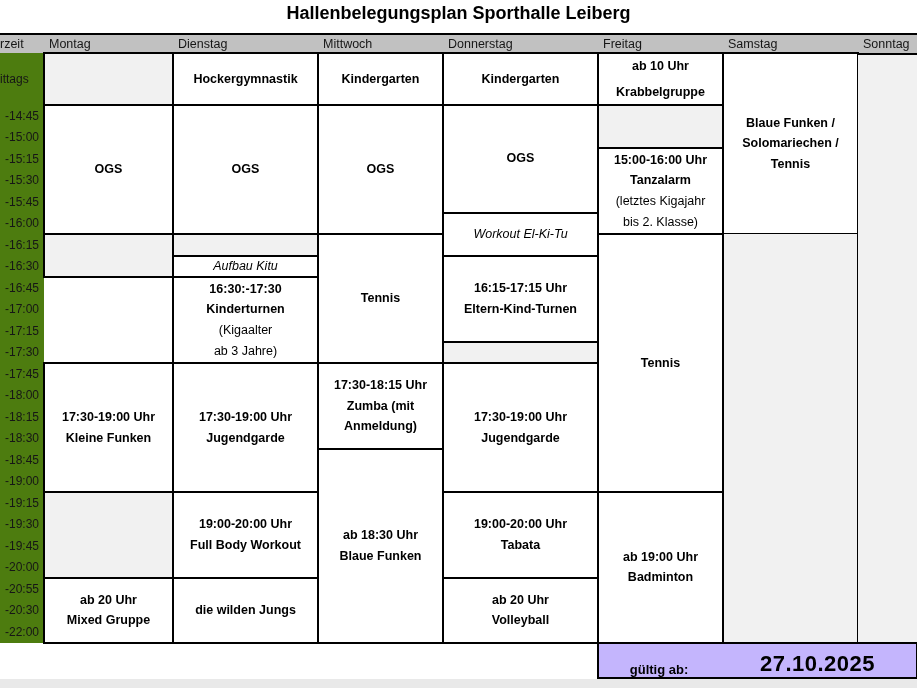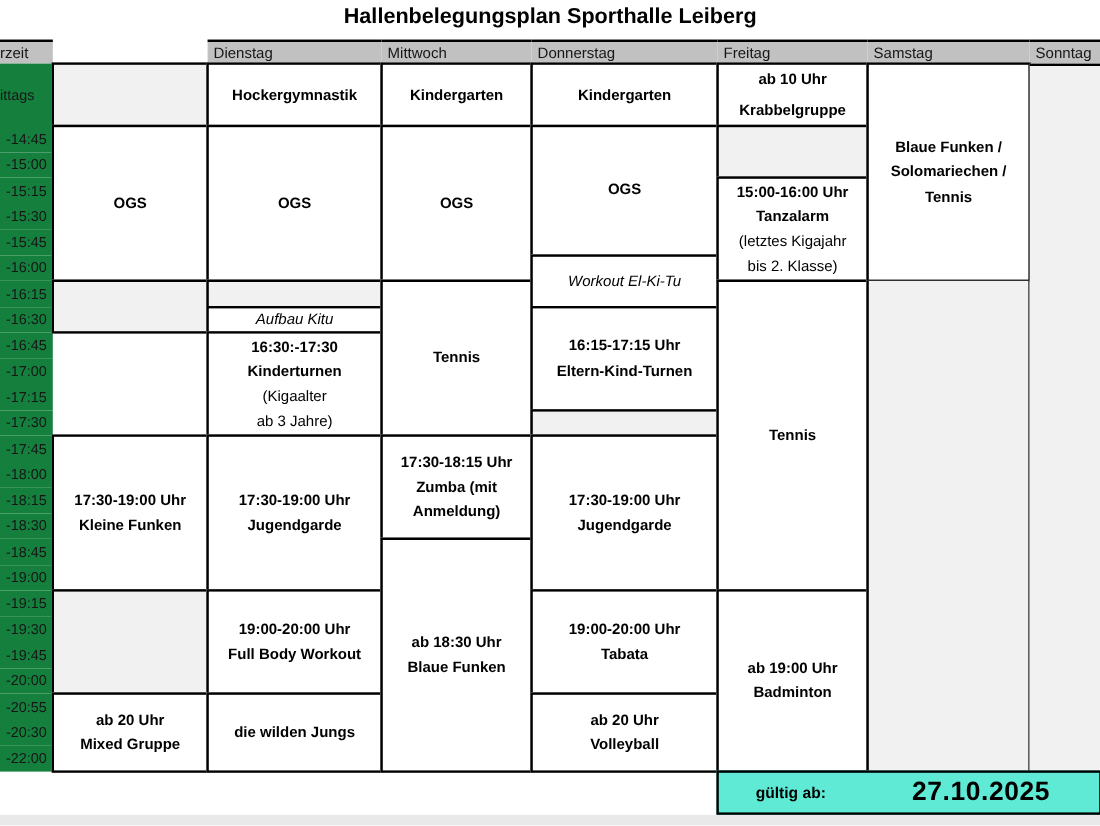--- a/index.html
+++ b/index.html
@@ -17,56 +17,57 @@
     grid-template-columns:44px 129px 145px 125px 155px 125px 135px 59px;
     grid-template-rows:20px 52px repeat(25,21.5px) 35px;
   }
   .hcell{
     background:#c1c1c1;border-top:2px solid #000;
     font-size:12.5px;color:#161616;display:flex;align-items:center;padding-left:5px;
     white-space:nowrap;overflow:hidden;
   }
   .hcell.first{padding-left:0}
   .tcell{
-    background:#15803d;grid-column:1;font-size:12px;color:#161616;
+    background:#4d7c0f;grid-column:1;font-size:12px;color:#161616;
     display:flex;align-items:center;justify-content:flex-end;padding-right:5px;
     white-space:nowrap;overflow:hidden;
   }
   .tcell.leftcut{justify-content:flex-start;padding-right:0}
   .cell{
     background:#fff;border:2px solid #000;margin:-1px;
     display:flex;flex-direction:column;align-items:center;justify-content:center;
     text-align:center;font-size:12.5px;line-height:1.65;color:#000;overflow:hidden;
   }
   .cell.gray{background:#f1f1f1}
   .cell.lh-wide{line-height:2.1}
   .b{font-weight:700}
   .i{font-style:italic}
   .bi{font-weight:700;font-style:italic}
   .sa-fill{
     grid-area:9/7/28/8;background:#f1f1f1;
     border-left:2px solid #000;border-right:1px solid #000;margin-left:-1px;
   }
   .so-fill{grid-area:2/8/28/9;background:#f1f1f1;border-top:2px solid #000}
   .valid{
-    grid-area:28/6/29/9;background:#5eead4;border:2px solid #000;margin:-1px;
-    display:flex;align-items:center;z-index:2;
+    grid-area:28/6/29/9;background:#c4b5fd;border:2px solid #000;margin:-1px;
+    display:flex;align-items:flex-end;z-index:2;
   }
   .valid-label{width:120px;text-align:center;font-weight:700;font-size:13px}
   .valid-date{flex:1;text-align:center;font-weight:700;font-size:22px;letter-spacing:.5px}
   .strip{position:absolute;left:0;top:679px;width:917px;height:9px;background:#e9e9e9}
 </style>
 </head>
 <body>
 
 <div class="title">Hallenbelegungsplan Sporthalle Leiberg</div>
 
 <div class="grid">
 
   <div class="hcell first" style="grid-area:1/1/2/2">rzeit</div>
+  <div class="hcell" style="grid-area:1/2/2/3">Montag</div>
   <div class="hcell" style="grid-area:1/3/2/4">Dienstag</div>
   <div class="hcell" style="grid-area:1/4/2/5">Mittwoch</div>
   <div class="hcell" style="grid-area:1/5/2/6">Donnerstag</div>
   <div class="hcell" style="grid-area:1/6/2/7">Freitag</div>
   <div class="hcell" style="grid-area:1/7/2/8">Samstag</div>
   <div class="hcell" style="grid-area:1/8/2/9">Sonntag</div>
 
   <div class="tcell leftcut" style="grid-area:2/1/3/2">ittags</div>
   <div class="tcell" style="grid-area:3/1/4/2">-14:45</div>
   <div class="tcell" style="grid-area:4/1/5/2">-15:00</div>

